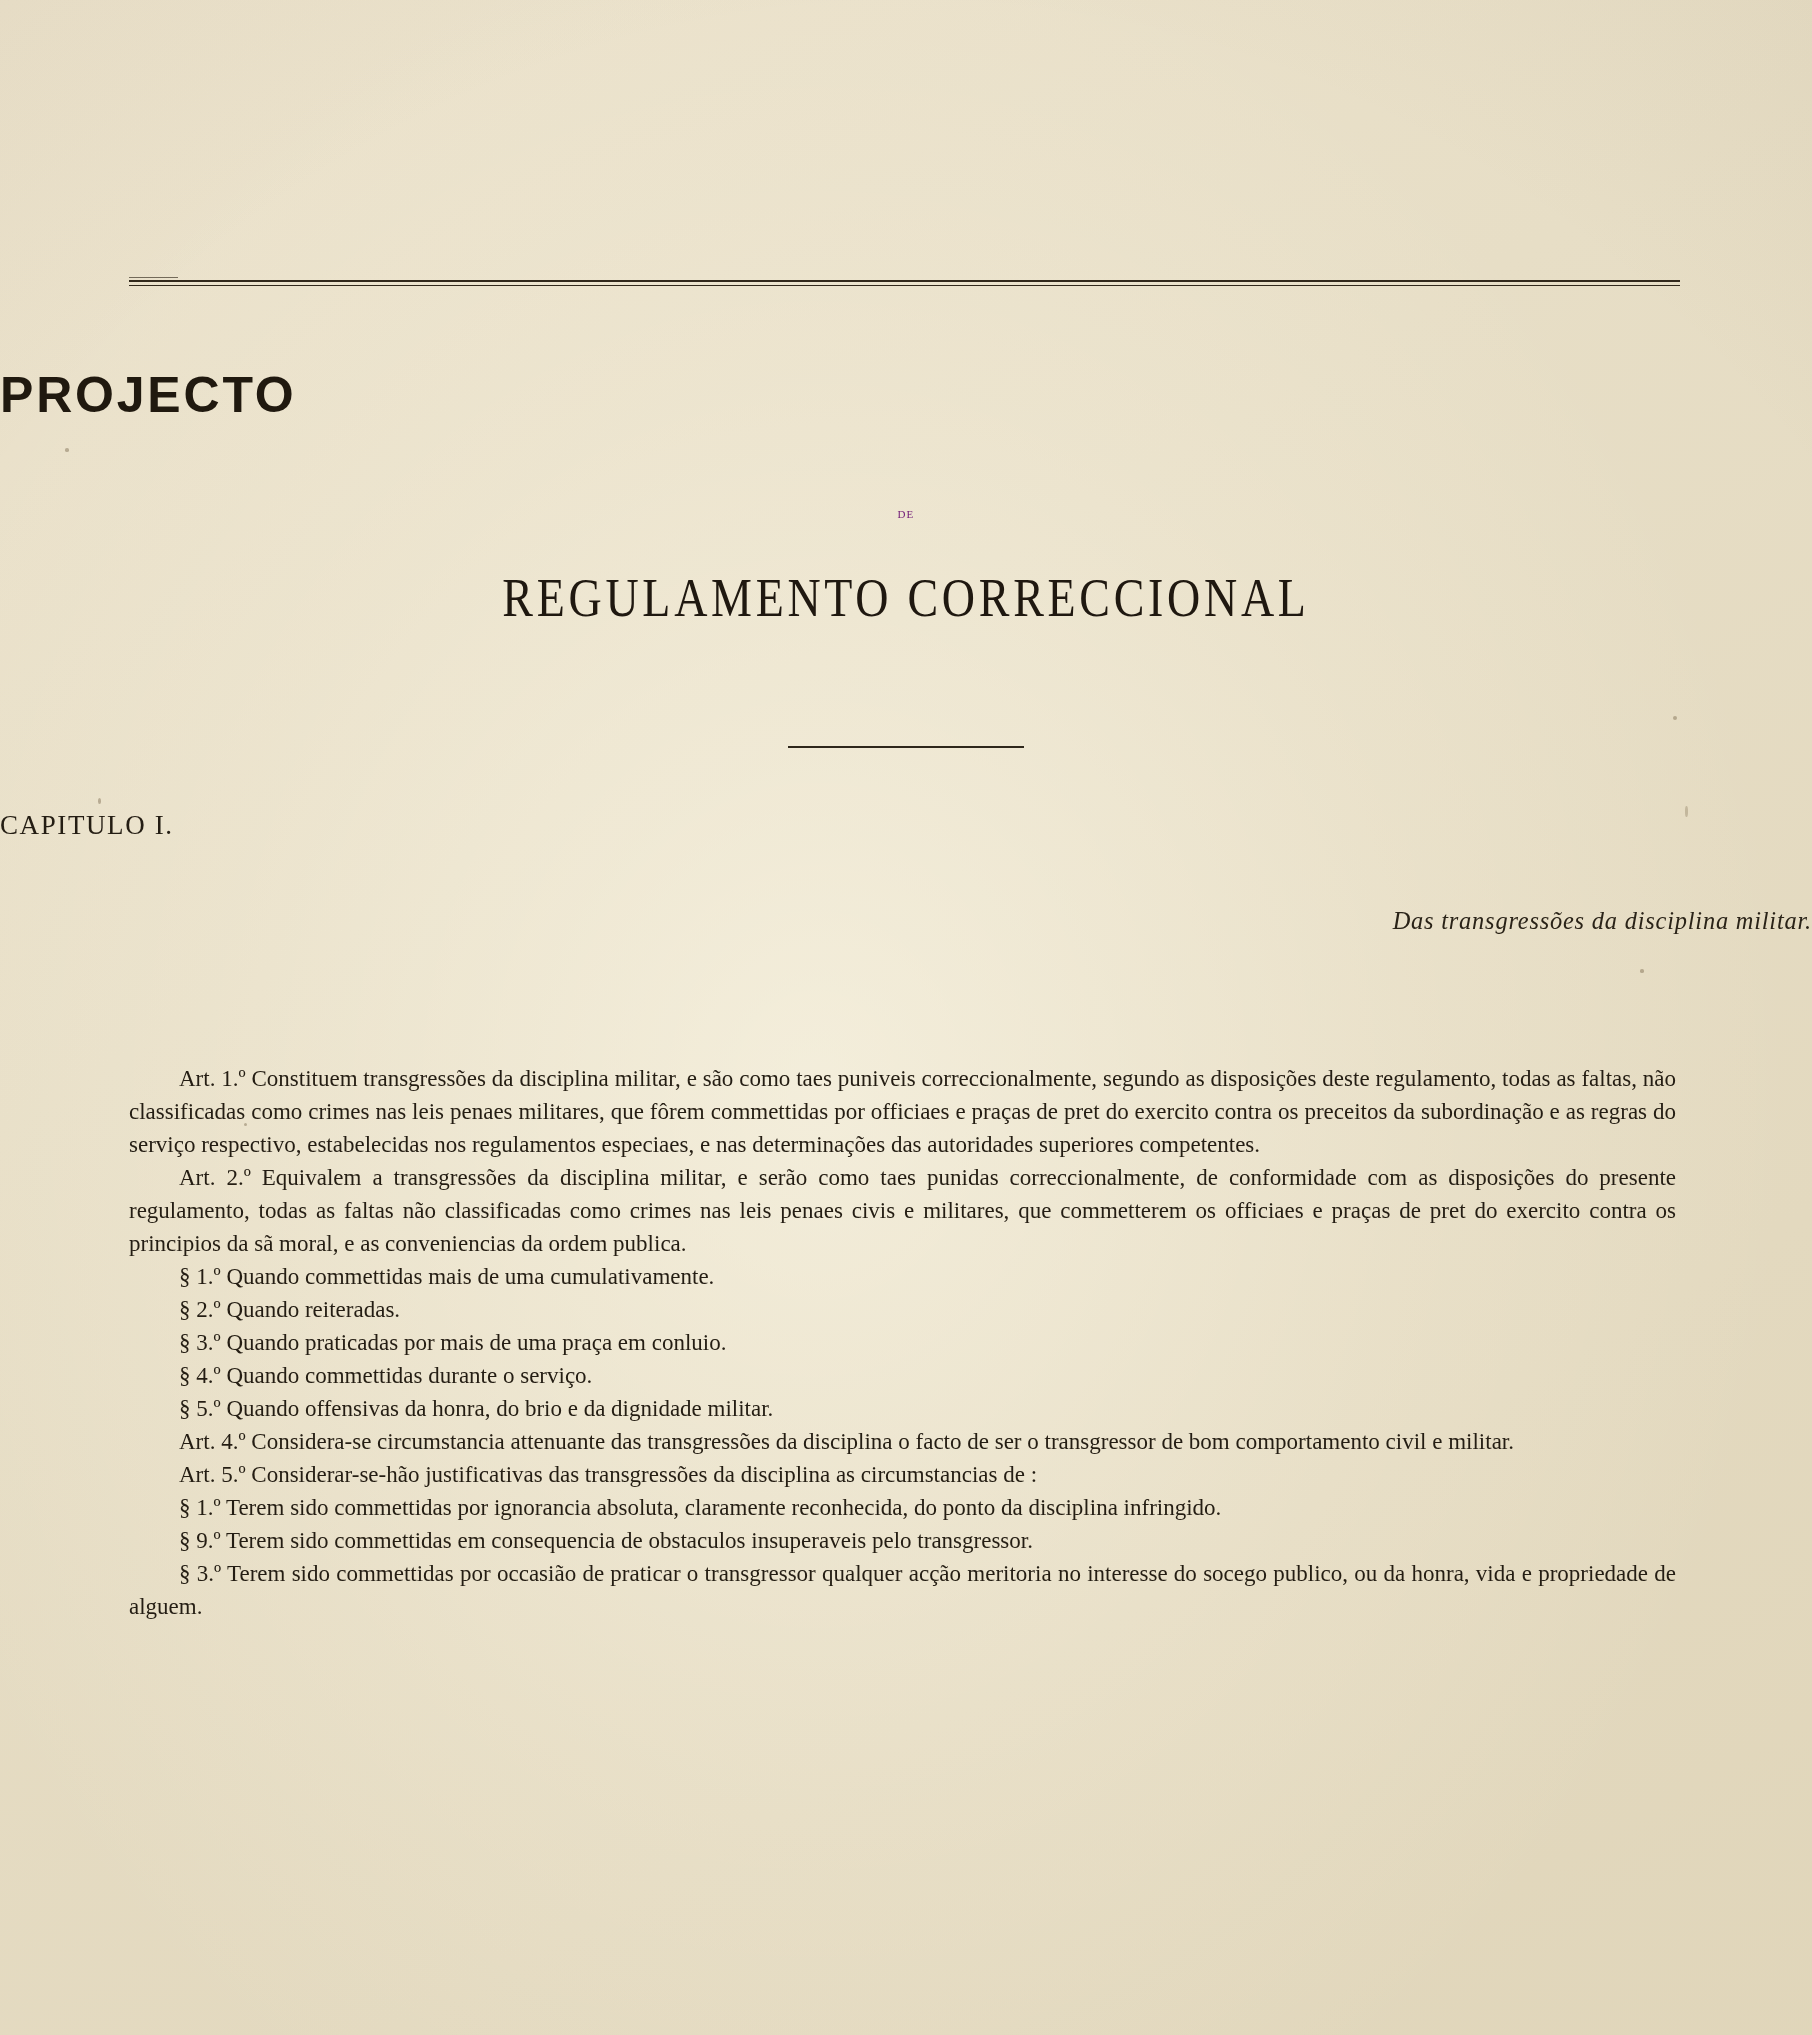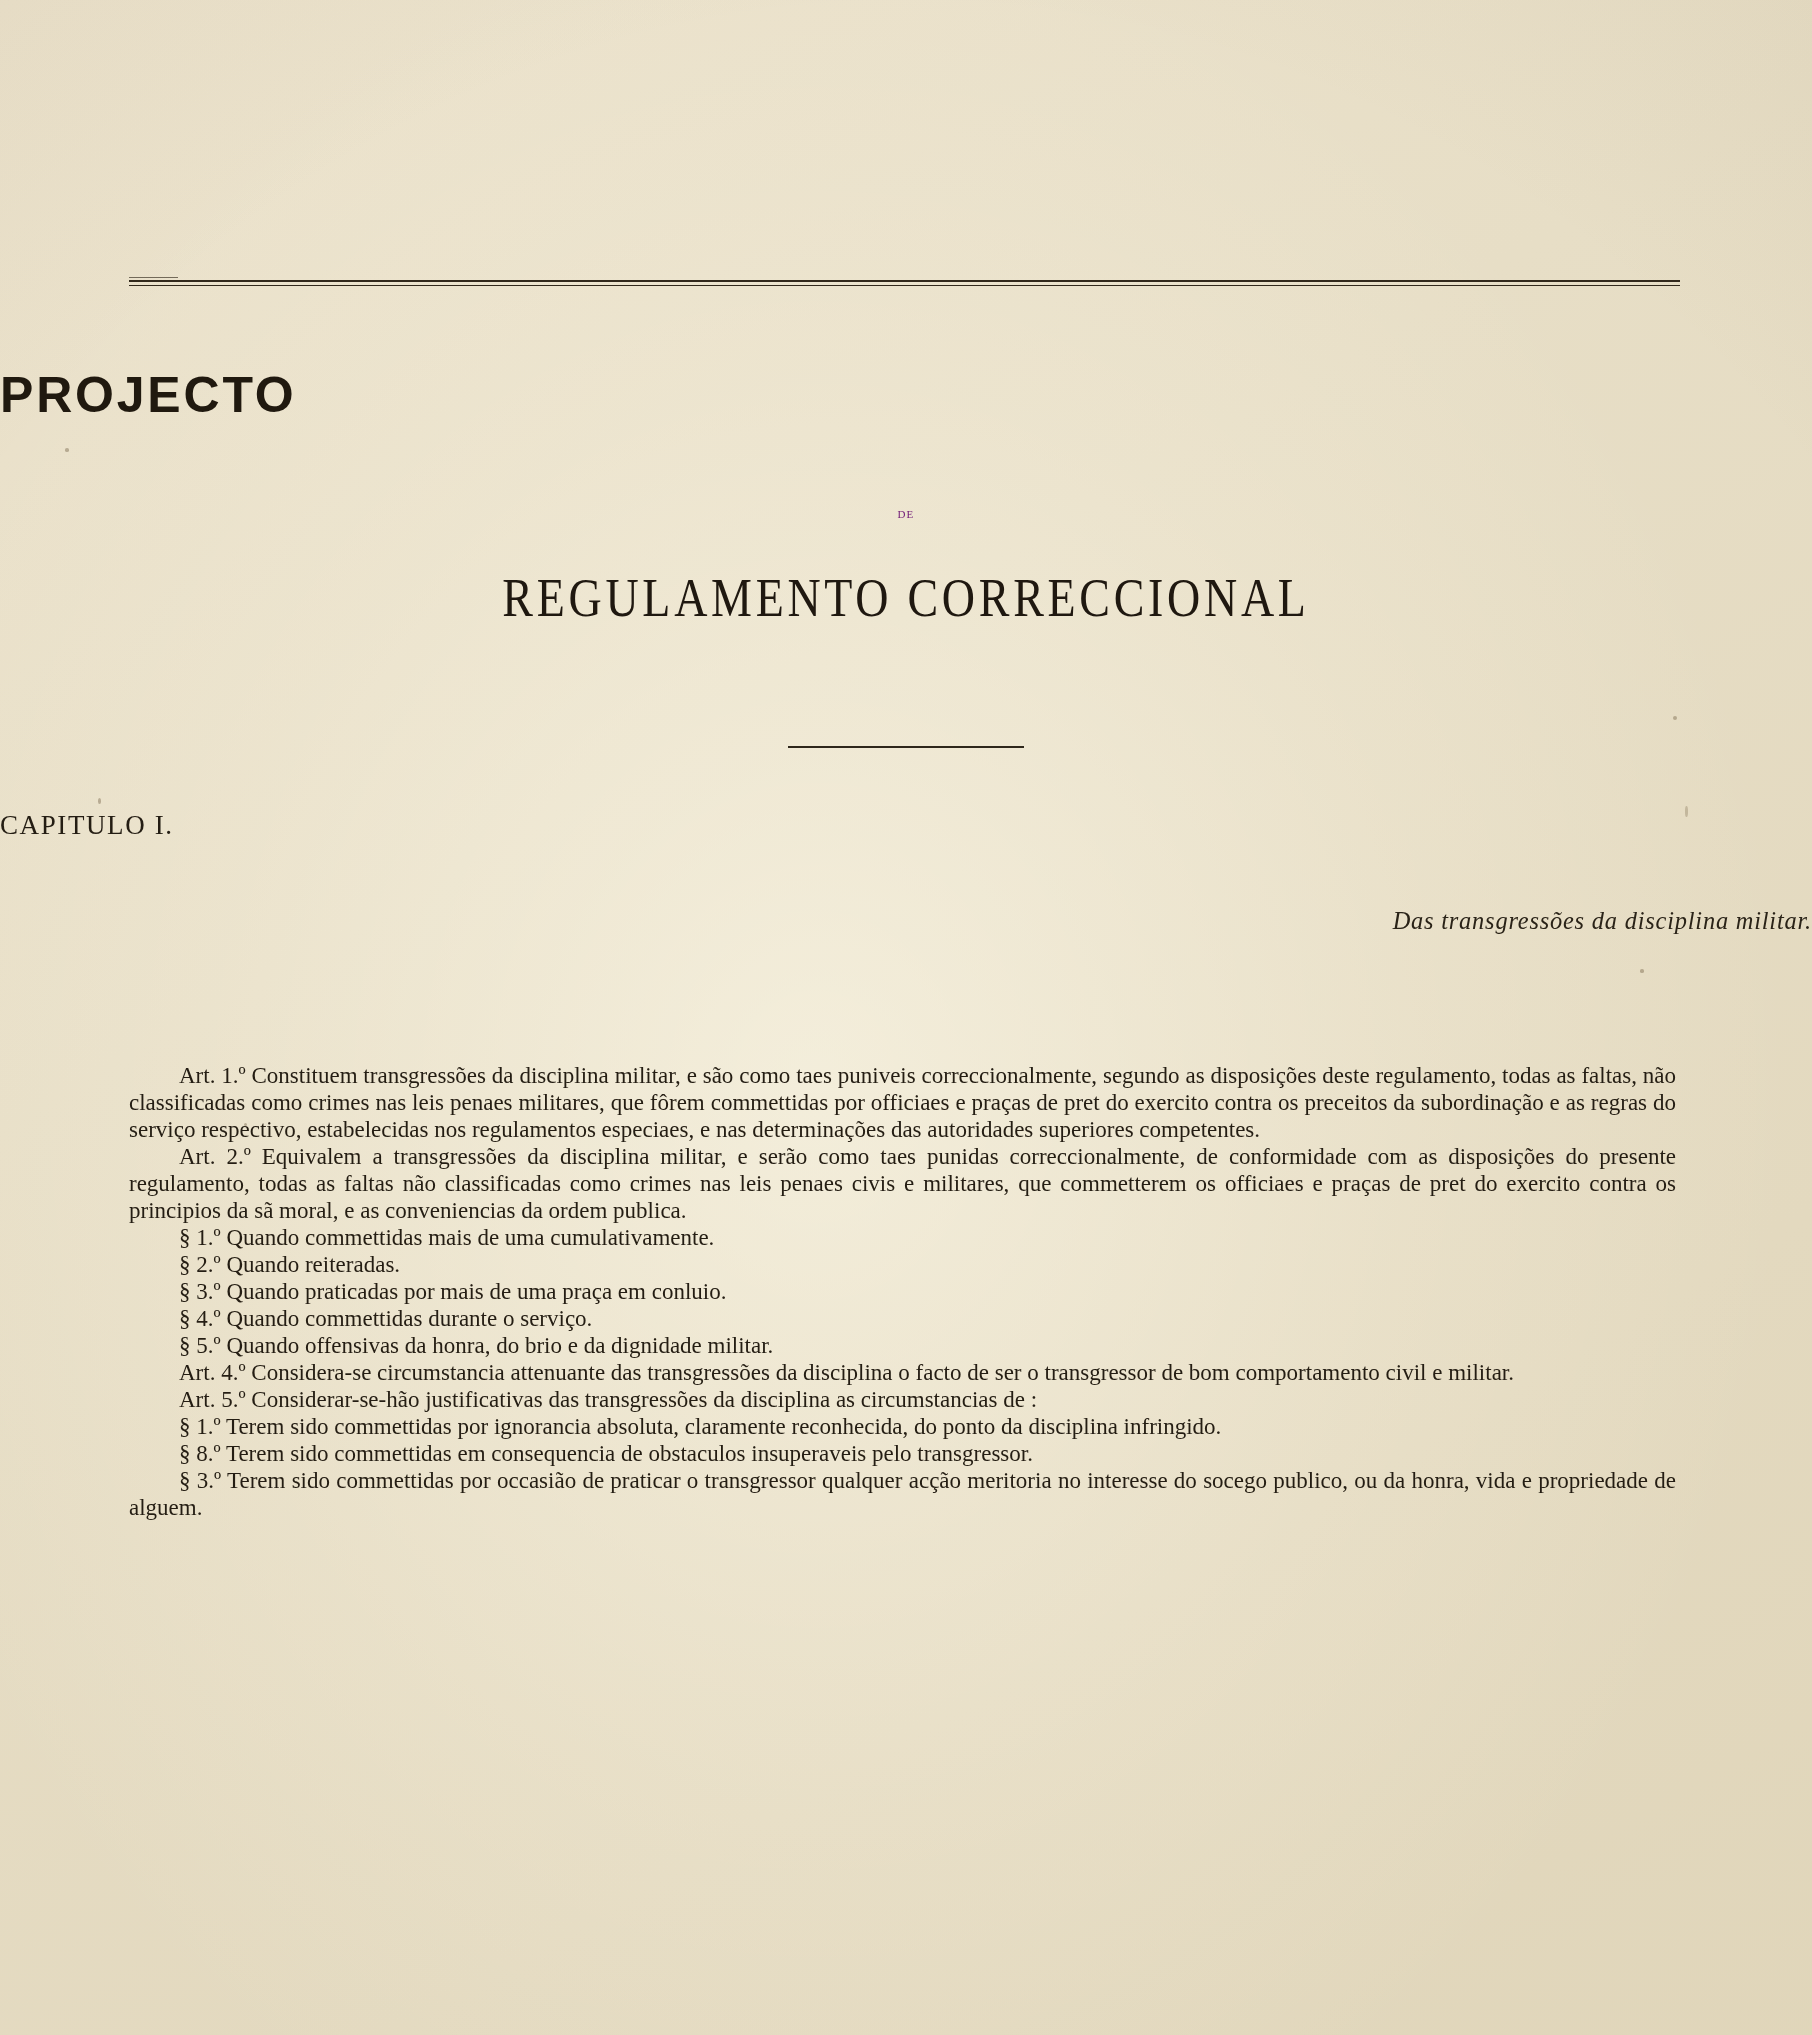--- a/index.html
+++ b/index.html
@@ -129,21 +129,21 @@
     letter-spacing: 0.8px;
     color: #2a2318;
   }
 
   .body {
     position: absolute;
     left: 129px;
     top: 1062px;
     width: 1547px;
     font-size: 23px;
-    line-height: 27px;
+    line-height: 33px;
     text-align: justify;
     color: #241d13;
   }
   .body p {
     margin: 0;
   }
   .ind {
     text-indent: 50px;
   }
   .para-sym {
@@ -188,18 +188,18 @@
     <p class="ind">Art. 1.º Constituem transgressões da disciplina militar, e são como taes puniveis correccionalmente, segundo as disposições deste regulamento, todas as faltas, não classificadas como crimes nas leis penaes militares, que fôrem commettidas por officiaes e praças de pret do exercito contra os preceitos da subordinação e as regras do serviço respectivo, estabelecidas nos regulamentos especiaes, e nas determinações das autoridades superiores competentes.</p>
     <p class="ind">Art. 2.º Equivalem a transgressões da disciplina militar, e serão como taes punidas correccionalmente, de conformidade com as disposições do presente regulamento, todas as faltas não classificadas como crimes nas leis penaes civis e militares, que commetterem os officiaes e praças de pret do exercito contra os principios da sã moral, e as conveniencias da ordem publica.</p>
     <p class="para-sym">§ 1.º Quando commettidas mais de uma cumulativamente.</p>
     <p class="para-sym">§ 2.º Quando reiteradas.</p>
     <p class="para-sym">§ 3.º Quando praticadas por mais de uma praça em conluio.</p>
     <p class="para-sym">§ 4.º Quando commettidas durante o serviço.</p>
     <p class="para-sym">§ 5.º Quando offensivas da honra, do brio e da dignidade militar.</p>
     <p class="ind">Art. 4.º Considera-se circumstancia attenuante das transgressões da disciplina o facto de ser o transgressor de bom comportamento civil e militar.</p>
     <p class="ind">Art. 5.º Considerar-se-hão justificativas das transgressões da disciplina as circumstancias de :</p>
     <p class="para-sym">§ 1.º Terem sido commettidas por ignorancia absoluta, claramente reconhecida, do ponto da disciplina infringido.</p>
-    <p class="para-sym">§ 8.º Terem sido commettidas em consequencia de obstaculos insuperaveis pelo transgressor.</p>
+    <p class="para-sym">§ 9.º Terem sido commettidas em consequencia de obstaculos insuperaveis pelo transgressor.</p>
     <p class="para-sym">§ 3.º Terem sido commettidas por occasião de praticar o transgressor qualquer acção meritoria no interesse do socego publico, ou da honra, vida e propriedade de alguem.</p>
   </div>
 
 </div>
 
 
 </body></html>

